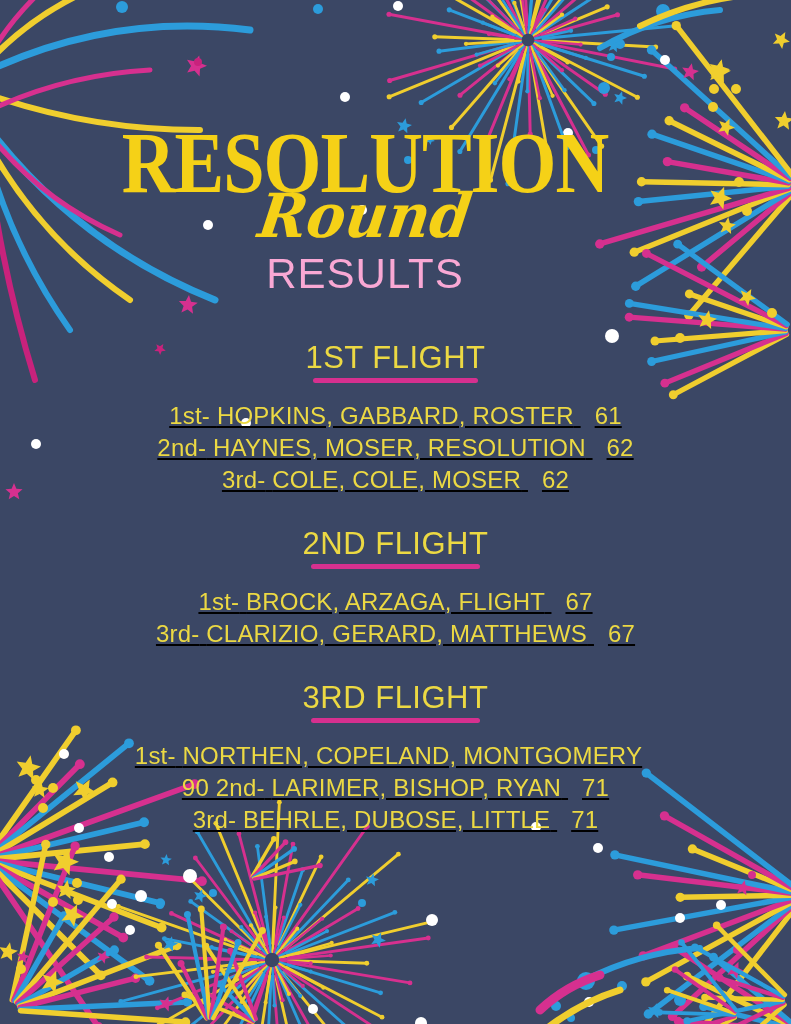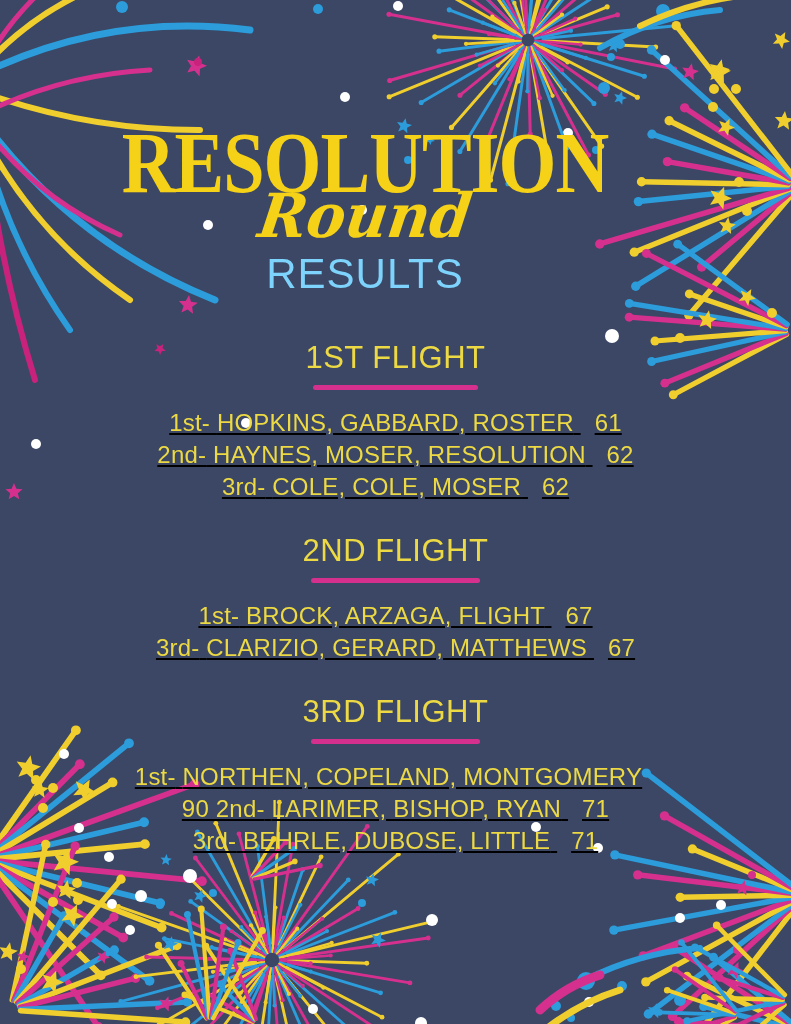--- a/index.html
+++ b/index.html
@@ -69,41 +69,41 @@
     transform: skewX(-8deg) scaleY(1.05);
     letter-spacing: 0px;
   }
   .title-sub {
     display: block;
     margin-top: 8px;
     font-family: "Liberation Sans", sans-serif;
     font-size: 42px;
     line-height: 1;
     letter-spacing: 1px;
-    color: #7dd3fc;
+    color: #f9a8d4;
   }
 
   .results {
     position: absolute;
     top: 340px;
     left: 0;
     width: 791px;
     text-align: center;
   }
   .flight {
     margin-bottom: 0;
   }
   .flight-head {
     display: inline-block;
     position: relative;
     font-family: "Liberation Sans", sans-serif;
     font-size: 31px;
     letter-spacing: 0.5px;
     color: #ecd943;
-    padding-bottom: 14px;
+    padding-bottom: 7px;
   }
   .flight-head .rule {
     position: absolute;
     left: 8px;
     right: 8px;
     bottom: 0;
     height: 5px;
     border-radius: 3px;
     background: #d6308f;
   }

